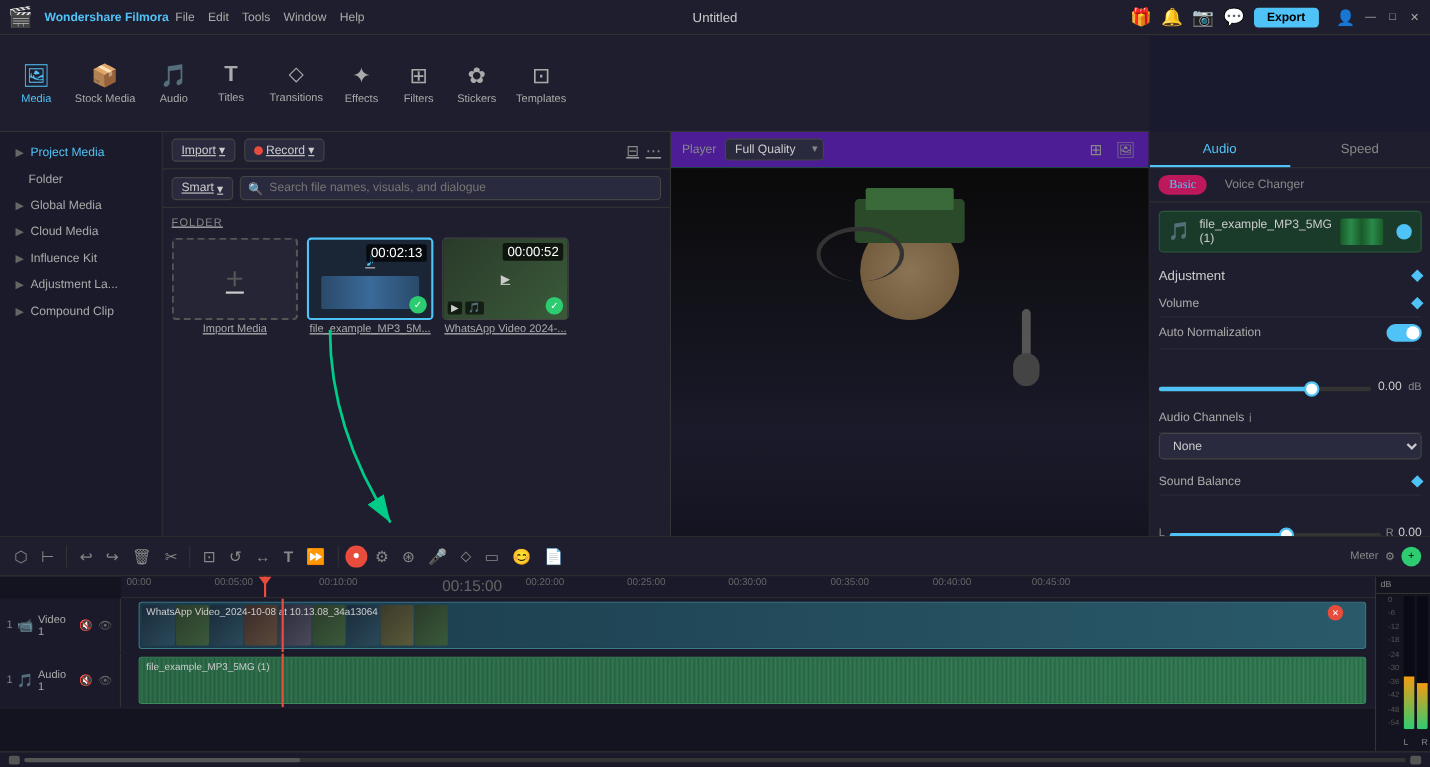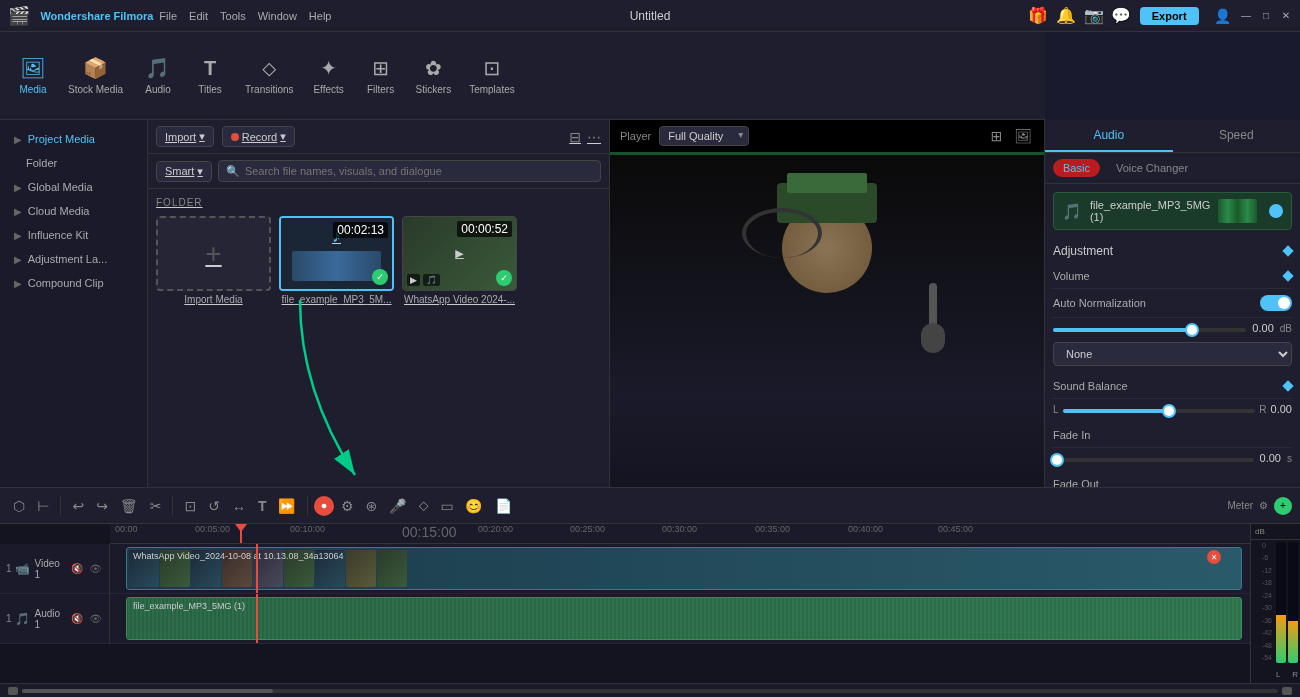--- a/index.html
+++ b/index.html
@@ -44,21 +44,21 @@
     .media-thumb .duration { position: absolute; top: 4px; right: 4px; background: rgba(0,0,0,0.7); color: #fff; font-size: 12px; padding: 1px 4px; border-radius: 2px; }
     .media-thumb .check-badge { position: absolute; bottom: 4px; right: 4px; width: 16px; height: 16px; background: #2ecc71; border-radius: 50%; display: flex; align-items: center; justify-content: center; color: #fff; font-size: 9px; }
     .media-thumb.selected { border: 2px solid #4fc3f7; }
     .media-name { font-size: 10px; color: #aaa; margin-top: 3px; overflow: hidden; text-overflow: ellipsis; white-space: nowrap; }
     .audio-thumb { background: #1a2a3a; }
     .audio-wave { width: 80%; height: 30px; background: linear-gradient(to right, #2a4a6a, #3a6a9a, #2a4a6a); border-radius: 2px; }
     .video-thumb-bg { width: 100%; height: 100%; background: linear-gradient(135deg, #2a3a2a, #3a5a3a); display: flex; align-items: center; justify-content: center; color: #888; font-size: 22px; }
 
     
     #preview-panel { flex: 1; background: #141414; display: flex; flex-direction: column; border-right: 1px solid #333; }
-    #preview-header { display: flex; align-items: center; padding: 6px 10px; gap: 8px; background: #000000; border-bottom: 3px solid #14532d; }
+    #preview-header { display: flex; align-items: center; padding: 6px 10px; gap: 8px; background: #4c1d95; border-bottom: 1px solid #14532d; }
     .preview-label { font-size: 11px; color: #888; }
     .quality-select { background: #2a2a3e; border: 1px solid #444; border-radius: 4px; padding: 3px 24px 3px 8px; color: #ccc; font-size: 11px; appearance: none; cursor: pointer; position: relative; }
     .quality-select-wrap { position: relative; display: inline-block; }
     .quality-select-wrap::after { content: '▾'; position: absolute; right: 6px; top: 3px; color: #888; font-size: 10px; pointer-events: none; }
     .preview-icons { margin-left: auto; display: flex; gap: 8px; }
     .preview-icon-btn { background: none; border: none; color: #888; font-size: 14px; cursor: pointer; padding: 2px; }
     #preview-video { flex: 1; background: #000; display: flex; align-items: center; justify-content: center; position: relative; overflow: hidden; }
     .preview-overlay-text { position: absolute; bottom: 30%; left: 50%; transform: translateX(-50%); color: #fff; font-size: 16px; font-weight: bold; text-shadow: 1px 1px 3px #000; white-space: nowrap; }
     #preview-controls { background: #1a1a2a; padding: 4px 8px; }
     .seek-bar { width: 100%; height: 4px; background: #333; border-radius: 2px; position: relative; cursor: pointer; margin-bottom: 6px; }
@@ -71,38 +71,38 @@
     .ctrl-btn { background: none; border: none; color: #aaa; font-size: 14px; cursor: pointer; padding: 2px 4px; }
     .ctrl-extra { margin-left: auto; display: flex; gap: 6px; }
 
     
     #properties-panel { width: 255px; background: #1e1e2e; display: flex; flex-direction: column; overflow: hidden; }
     #props-tabs { display: flex; border-bottom: 1px solid #333; }
     .props-tab { flex: 1; text-align: center; padding: 8px 0; font-size: 12px; color: #888; cursor: pointer; border-bottom: 2px solid transparent; }
     .props-tab.active { color: #4fc3f7; border-bottom: 2px solid #4fc3f7; }
     #props-subtabs { display: flex; padding: 6px 8px; gap: 6px; border-bottom: 1px solid #333; }
     .props-subtab { padding: 3px 10px; border-radius: 12px; font-size: 11px; color: #888; cursor: pointer; background: transparent; border: none; }
-    .props-subtab.active { background: #b91c1c; color: #4fc3f7; }
+    .props-subtab.active { background: #be185d; color: #4fc3f7; font-family: Liberation Serif, serif; }
     #props-content { flex: 1; overflow-y: auto; padding: 8px; }
 
     
     .audio-file-item { display: flex; align-items: center; background: #1a3a2a; border: 1px solid #2a5a3a; border-radius: 4px; padding: 6px 8px; margin-bottom: 8px; gap: 8px; position: relative; }
     .audio-file-icon { color: #4fc3f7; font-size: 16px; }
     .audio-file-name { font-size: 11px; color: #ccc; flex: 1; }
     .audio-file-wave { flex: 1; height: 24px; background: linear-gradient(to right, #1a5a2a, #2a8a4a, #1a5a2a, #2a8a4a, #1a5a2a); border-radius: 2px; }
     .audio-file-radio { width: 14px; height: 14px; border-radius: 50%; background: #4fc3f7; margin-left: 4px; }
 
     
     .prop-row { display: flex; align-items: center; justify-content: space-between; padding: 6px 0; border-bottom: 1px solid #2a2a3a; }
     .prop-label { font-size: 11px; color: #aaa; display: flex; align-items: center; gap: 4px; }
     .prop-toggle { width: 32px; height: 16px; background: #4fc3f7; border-radius: 8px; position: relative; cursor: pointer; }
     .prop-toggle::after { content: ''; position: absolute; top: 2px; right: 2px; width: 12px; height: 12px; background: #fff; border-radius: 50%; }
     .prop-value { font-size: 11px; color: #ccc; }
     .prop-unit { font-size: 10px; color: #888; }
-    .slider-row { padding: 4px 0 8px 0; }
+    .slider-row { padding: 4px 0 8px 0; margin-top: 24px; }
     .slider-track { width: 100%; height: 4px; background: #333; border-radius: 2px; position: relative; margin-top: 4px; }
     .slider-fill { height: 100%; background: #4fc3f7; border-radius: 2px; }
     .slider-thumb { position: absolute; top: -5px; width: 14px; height: 14px; background: #fff; border-radius: 50%; border: 2px solid #4fc3f7; transform: translateX(-50%); cursor: pointer; }
     .section-header { display: flex; align-items: center; justify-content: space-between; padding: 6px 0; }
     .section-title { font-size: 12px; color: #ccc; font-weight: 500; }
     .select-control { width: 100%; background: #2a2a3e; border: 1px solid #444; border-radius: 4px; padding: 4px 8px; color: #ccc; font-size: 11px; outline: none; cursor: pointer; }
     .diamond { width: 8px; height: 8px; background: #888; transform: rotate(45deg); cursor: pointer; }
     .diamond.active { background: #4fc3f7; }
 
     
@@ -434,20 +434,26 @@
           <div style="display:flex;align-items:center;gap:6px;">
             <div class="slider-track" style="flex:1;">
               <div class="slider-fill" style="width:72%;"></div>
               <div class="slider-thumb" style="left:72%;"></div>
             </div>
             <span class="prop-value">0.00</span>
             <span class="prop-unit">dB</span>
           </div>
         </div>
 
+        <div class="prop-row">
+          <span class="prop-label">
+            <span>Audio Channels</span>
+            <span style="color:#888;cursor:pointer;">ℹ</span>
+          </span>
+        </div>
         <div style="padding:0 0 8px 0;">
           <select class="select-control">
             <option>None</option>
             <option>Stereo</option>
             <option>Mono</option>
           </select>
         </div>
 
         <div class="prop-row">
           <span class="prop-label">Sound Balance</span>

